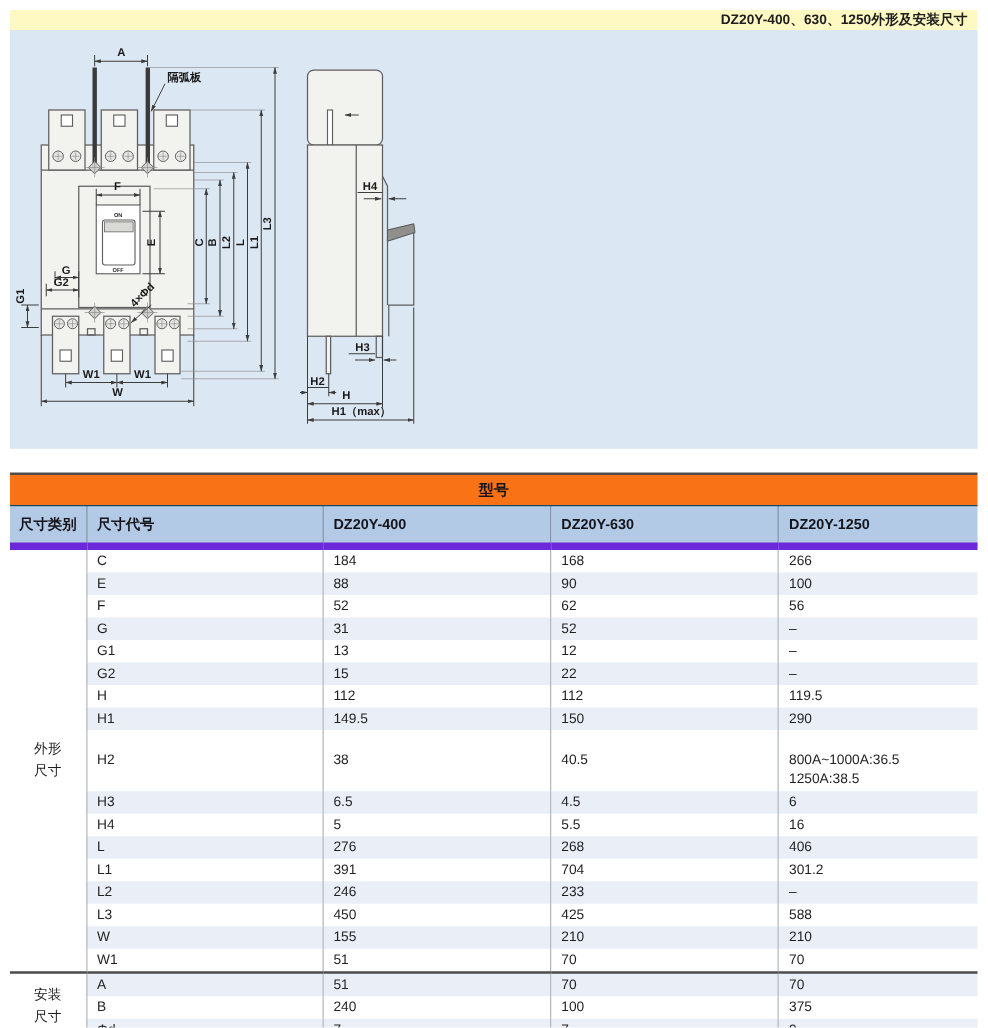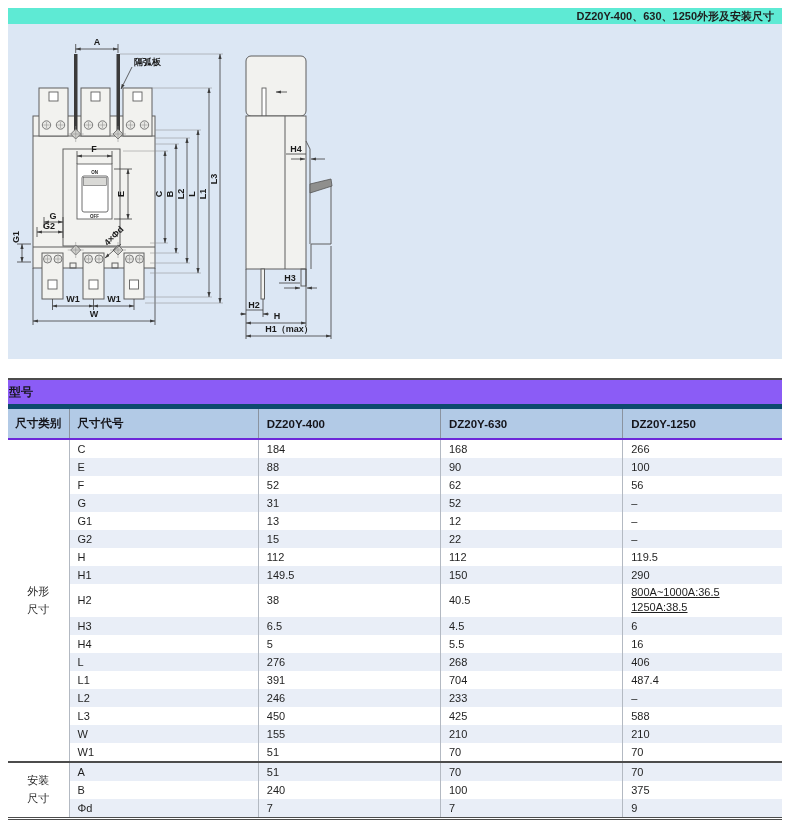--- a/index.html
+++ b/index.html
@@ -1,45 +1,45 @@
 <!DOCTYPE html>
 <html><head>
 <meta charset="utf-8">
 <style>
   html,body{margin:0;padding:0;background:#fff;}
   body{width:790px;height:822px;font-family:"Liberation Sans",sans-serif;position:relative;box-sizing:border-box;padding-top:8px;}
-  .topbar{margin:0 8px;height:16px;background:#5eead4;text-align:right;font-size:11px;font-weight:bold;
+  .topbar{margin:0 8px;height:16px;background:#fef9c3;text-align:right;font-size:11px;font-weight:bold;
           line-height:16px;padding-right:8px;color:#1e1e1e;box-sizing:border-box;}
   .drawing{margin:0 8px;height:335px;background:#dce7f4;overflow:hidden;}
   .drawing svg{display:block;}
 
   
   .ol{fill:#f2f2ef;stroke:#5f5f5f;stroke-width:1;}
   .wt{fill:#ffffff;stroke:#5f5f5f;stroke-width:0.9;}
   .ln{fill:none;stroke:#5f5f5f;stroke-width:1;}
   .dim{fill:none;stroke:#3c3c3c;stroke-width:0.8;}
   .thin{fill:none;stroke:#8f8f8f;stroke-width:0.55;}
   .bar{fill:#3a3a3a;stroke:none;}
   .hole{fill:#d0d0cc;stroke:#5f5f5f;stroke-width:0.8;}
   .scr{fill:#e6e6e3;stroke:#5f5f5f;stroke-width:0.8;}
   .hnd{fill:#8f8f8d;stroke:#555;stroke-width:0.8;}
   text.lbl{font-family:"Liberation Sans",sans-serif;font-size:9px;font-weight:bold;fill:#1a1a1a;}
   text.sm{font-family:"Liberation Sans",sans-serif;font-size:4.5px;font-weight:bold;fill:#1a1a1a;}
 
   
   .tbl-wrap{margin:19px 8px 0;border-top:2px solid #4c4c4c;border-bottom:3px double #4c4c4c;}
   table{width:100%;border-collapse:collapse;table-layout:fixed;font-size:11px;color:#1f1f1f;}
-  .title-row td{background:#8b5cf6;font-weight:bold;text-align:left;height:22px;font-size:12px;
-                border-bottom:5px solid #0c4a6e;color:#14141a;}
+  .title-row td{background:#f97316;font-weight:bold;text-align:center;height:22px;font-size:12px;
+                border-bottom:1px solid #0c4a6e;color:#14141a;}
   .head-row th{background:#b2cae6;font-weight:bold;text-align:left;height:29px;padding:0 0 0 8px;
-               border-bottom:2px solid #6d28d9;border-left:1px solid #8a93a0;font-size:11.5px;color:#14141a;}
+               border-bottom:6px solid #6d28d9;border-left:1px solid #8a93a0;font-size:11.5px;color:#14141a;}
   .head-row th:first-child{border-left:none;text-align:center;padding:0;}
   tbody td{height:18px;line-height:17px;padding:0 0 0 8px;border-left:1px solid #b3b9c2;
            white-space:pre-line;vertical-align:middle;}
-  td.multi{line-height:15px;padding-top:1px;padding-bottom:2px;text-decoration:underline;}
+  td.multi{line-height:15px;padding-top:17px;padding-bottom:2px;}
   td.group-cell{border-left:none;text-align:center;padding:0;background:#fff;line-height:1.6;margin-top:47px;}
   tr.alt td:not(.group-cell){background:#e9eef7;}
   tr.grp-sep td{border-top:2px solid #4c4c4c;}
 </style>
 </head>
 <body>
 
 <div class="topbar">
   <span>DZ20Y-400、630、1250外形及安装尺寸</span>
 </div>
@@ -331,21 +331,21 @@
         <tr class="alt">
           <td>L</td>
           <td>276</td>
           <td>268</td>
           <td>406</td>
         </tr>
         <tr>
           <td>L1</td>
           <td>391</td>
           <td>704</td>
-          <td>487.4</td>
+          <td>301.2</td>
         </tr>
         <tr class="alt">
           <td>L2</td>
           <td>246</td>
           <td>233</td>
           <td>–</td>
         </tr>
         <tr>
           <td>L3</td>
           <td>450</td>

